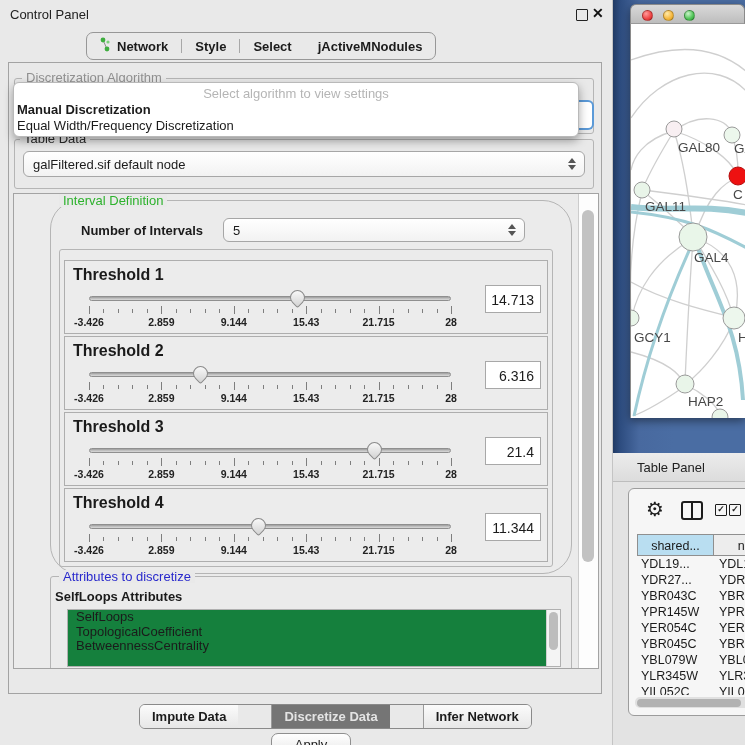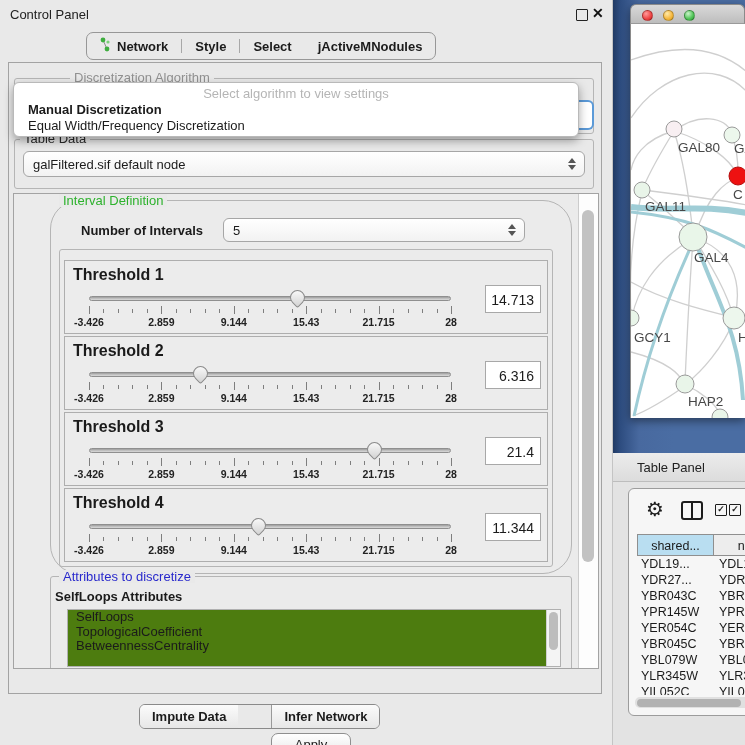--- a/index.html
+++ b/index.html
@@ -22,28 +22,28 @@
   #net-icon{margin-right:6px;display:inline-block;}
 
   
   #main-panel{left:8px;top:62px;width:592px;height:630px;border:1px solid #a3a3a3;background:#e9e9e9;}
 
   .groupbox{position:absolute;border:1px solid #b5b5b5;border-radius:3px;}
   .grouplab{position:absolute;font-size:13px;background:#e9e9e9;padding:0 4px;line-height:13px;}
 
   
   #algo-group{left:5px;top:15px;width:578px;height:54px;}
-  #algo-label{left:13px;top:8px;color:#909090;margin-left:48px;}
+  #algo-label{left:13px;top:8px;color:#909090;}
   #focus-frag{left:569px;top:37px;width:14px;height:26px;background:#fff;border:2px solid #5b9ad8;border-left:none;border-radius:0 6px 6px 0;}
 
   
   #popup{left:4px;top:19px;width:566px;height:55px;background:#fff;border:1px solid #b9b9b9;border-radius:6px;
          box-shadow:0 4px 10px rgba(0,0,0,.35);z-index:5;padding-top:3px;box-sizing:border-box;}
   #popup .ph{text-align:center;color:#b5b5b5;font-size:13px;height:16px;line-height:16px;}
-  #popup .opt{font-size:13px;height:16px;line-height:16px;padding-left:14px;white-space:nowrap;}
+  #popup .opt{font-size:13px;height:16px;line-height:16px;padding-left:3px;white-space:nowrap;}
   #popup .opt.b{font-weight:bold;}
 
   
   #td-group{left:5px;top:76px;width:578px;height:48px;}
   #td-label{left:11px;top:69px;color:#2a2a2a;}
   .combo{position:absolute;background:linear-gradient(#ffffff,#f2f2f2);border:1px solid #a6a6a6;border-radius:6px;
          font-size:13px;display:flex;align-items:center;box-sizing:border-box;}
   .combo .val{padding-left:9px;flex:1;white-space:nowrap;overflow:hidden;}
   .spin{width:9px;margin-right:8px;display:flex;flex-direction:column;align-items:center;line-height:5px;}
   .spin i{display:block;width:0;height:0;border-left:4px solid transparent;border-right:4px solid transparent;}
@@ -75,21 +75,21 @@
   .tick{position:absolute;top:3px;width:1px;height:4px;background:#7e7e7e;}
   .tick.major{top:0;height:8px;}
   .labels{position:absolute;left:24px;right:96px;top:55px;height:12px;}
   .ticklab{position:absolute;transform:translateX(-50%);font-size:10.5px;font-weight:bold;color:#222;white-space:nowrap;}
   .thr-value{position:absolute;right:6px;top:24px;width:56px;height:28px;background:#fff;border:1px solid #a8a8a8;
              font-size:14px;text-align:right;line-height:28px;padding-right:6px;box-sizing:border-box;}
 
   #attr-group{left:36px;top:382px;width:520px;height:96px;}
   #attr-label{left:8px;top:-7px;color:#2929cc;}
   #attr-sub{left:4px;top:12px;font-size:13px;font-weight:bold;}
-  #attr-list{left:16px;top:32px;width:492px;height:56px;background:#4d7c0f;border:1px solid #b0b0b0;overflow:hidden;}
+  #attr-list{left:16px;top:32px;width:492px;height:56px;background:#15803d;border:1px solid #b0b0b0;overflow:hidden;}
   .attr-item{font-size:13px;line-height:14.5px;padding-left:8px;white-space:nowrap;}
   #attr-vsb{position:absolute;right:0;top:0;bottom:0;width:13px;background:#f4f4f4;border-left:1px solid #d0d0d0;}
   #attr-vsb .thumb{position:absolute;left:2px;width:9px;top:2px;height:38px;background:#bdbdbd;border-radius:5px;}
 
   #apply-btn{left:262px;top:670px;width:78px;height:22px;border:1px solid #8f8f8f;border-radius:7px;
              background:linear-gradient(#ffffff,#e6e6e6);font-size:13px;text-align:center;line-height:22px;}
 
   #bottom-tabs{left:139px;top:704px;height:23px;display:flex;border:1px solid #8a8a8a;border-radius:6px;overflow:hidden;gap:33px;}
   .btab{padding:0 12px;font-size:13px;font-weight:bold;line-height:23px;background:linear-gradient(#fbfbfb,#e7e7e7);
         border-left:1px solid #9a9a9a;white-space:nowrap;}
@@ -404,20 +404,21 @@
         <div id="vsb">
             <div class="thumb"></div>
           </div>
       </div>
 
       <div id="apply-btn" class="abs">Apply</div>
     </div>
 
     <div id="bottom-tabs" class="abs">
       <span class="btab">Impute Data</span>
+      <span class="btab sel">Discretize Data</span>
       <span class="btab">Infer Network</span>
     </div>
   </div>
 
   <div id="desktop" class="abs"></div>
 
   <div id="net-window" class="abs">
     <div id="net-titlebar">
       <span id="tl-red" class="tl"></span>
       <span id="tl-yellow" class="tl"></span>

